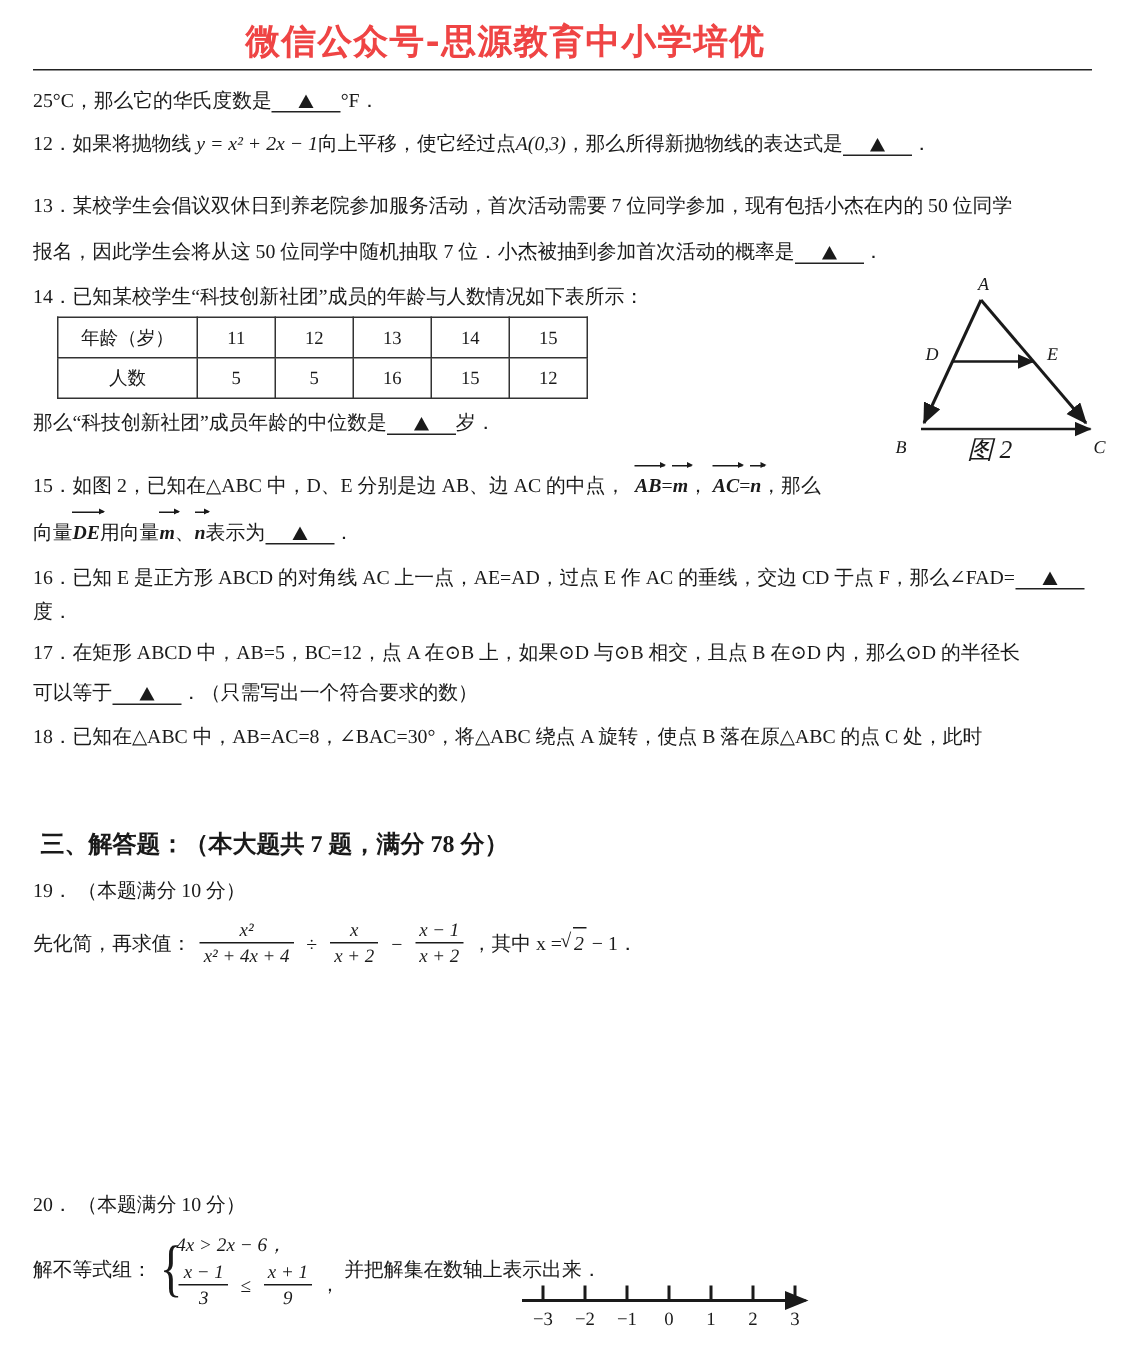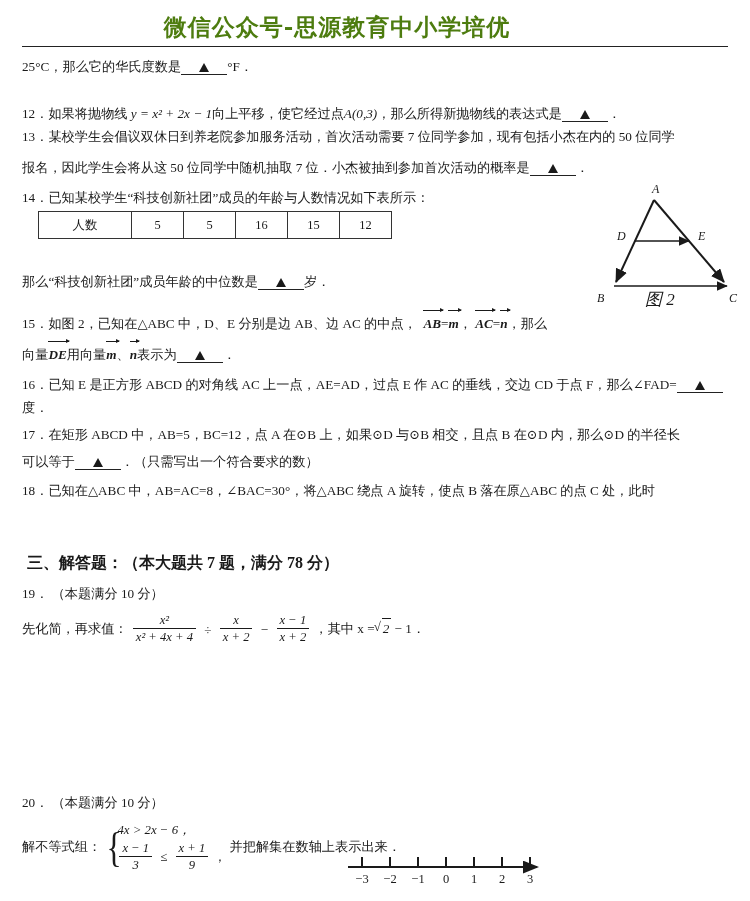--- a/index.html
+++ b/index.html
@@ -25,21 +25,21 @@
   .banner {
     position: absolute;
     left: 0;
     top: 12px;
     width: 674px;
     text-align: center;
     font-family: "DejaVu Serif", "Liberation Serif", serif;
     font-weight: bold;
     font-size: 23px;
     letter-spacing: 1px;
-    color: #4d7c0f;
+    color: #ef4444;
     white-space: nowrap;
   }
   .banner-rule {
     position: absolute;
     left: 22px;
     top: 46px;
     width: 706px;
     height: 0;
     border-top: 1.6px solid #222;
   }
@@ -230,38 +230,46 @@
 
 <div class="page">
 
   <div class="banner">微信公众号-思源教育中小学培优</div>
   <div class="banner-rule"></div>
 
   <div class="q" style="left:22px; top:57px;">
     <span>25°C，那么它的华氏度数是</span><span class="blank"><span class="tri"></span></span><span>°F．</span>
   </div>
 
-  <div class="q" style="left:22px; top:104px;">
+  <div class="q" style="left:22px; top:86px;">
     <span>12．</span><span>如果将抛物线</span>
     <span class="it">y = x² + 2x − 1</span><span>向上平移，使它经过点</span><span class="it">A(0,3)</span><span>，那么所得新抛物线的表达式是</span><span class="blank"><span class="tri"></span></span><span>．</span>
   </div>
 
   <div class="q" style="left:22px; top:127px;">
     <span>13．</span><span>某校学生会倡议双休日到养老院参加服务活动，首次活动需要 7 位同学参加，现有包括小杰在内的 50 位同学</span>
   </div>
   <div class="q" style="left:22px; top:158px;">
     <span>报名，因此学生会将从这 50 位同学中随机抽取 7 位．小杰被抽到参加首次活动的概率是</span><span class="blank"><span class="tri"></span></span><span>．</span>
   </div>
 
   <div class="q" style="left:22px; top:188px;">
     <span>14．</span><span>已知某校学生“科技创新社团”成员的年龄与人数情况如下表所示：</span>
   </div>
 
   <table class="agetable">
     <tbody>
+        <tr>
+      <td class="hdr">年龄（岁）</td>
+      <td class="val">11</td>
+      <td class="val">12</td>
+      <td class="val">13</td>
+      <td class="val">14</td>
+      <td class="val">15</td>
+    </tr>
     <tr>
       <td class="hdr">人数</td>
       <td class="val">5</td>
       <td class="val">5</td>
       <td class="val">16</td>
       <td class="val">15</td>
       <td class="val">12</td>
     </tr>
   </tbody>
     </table>

